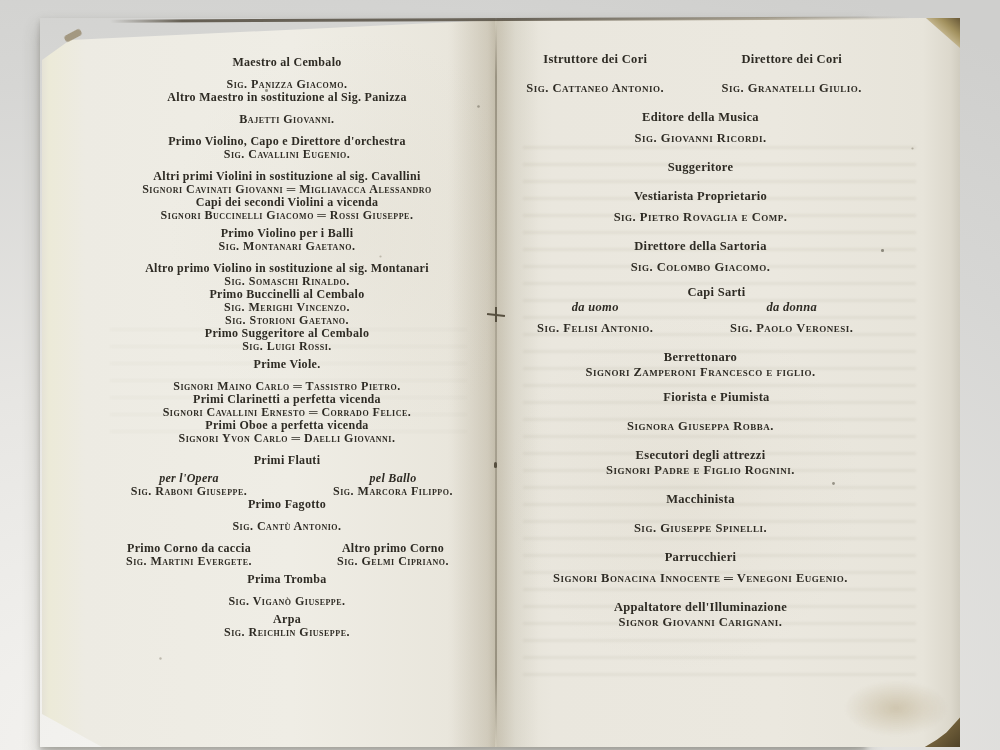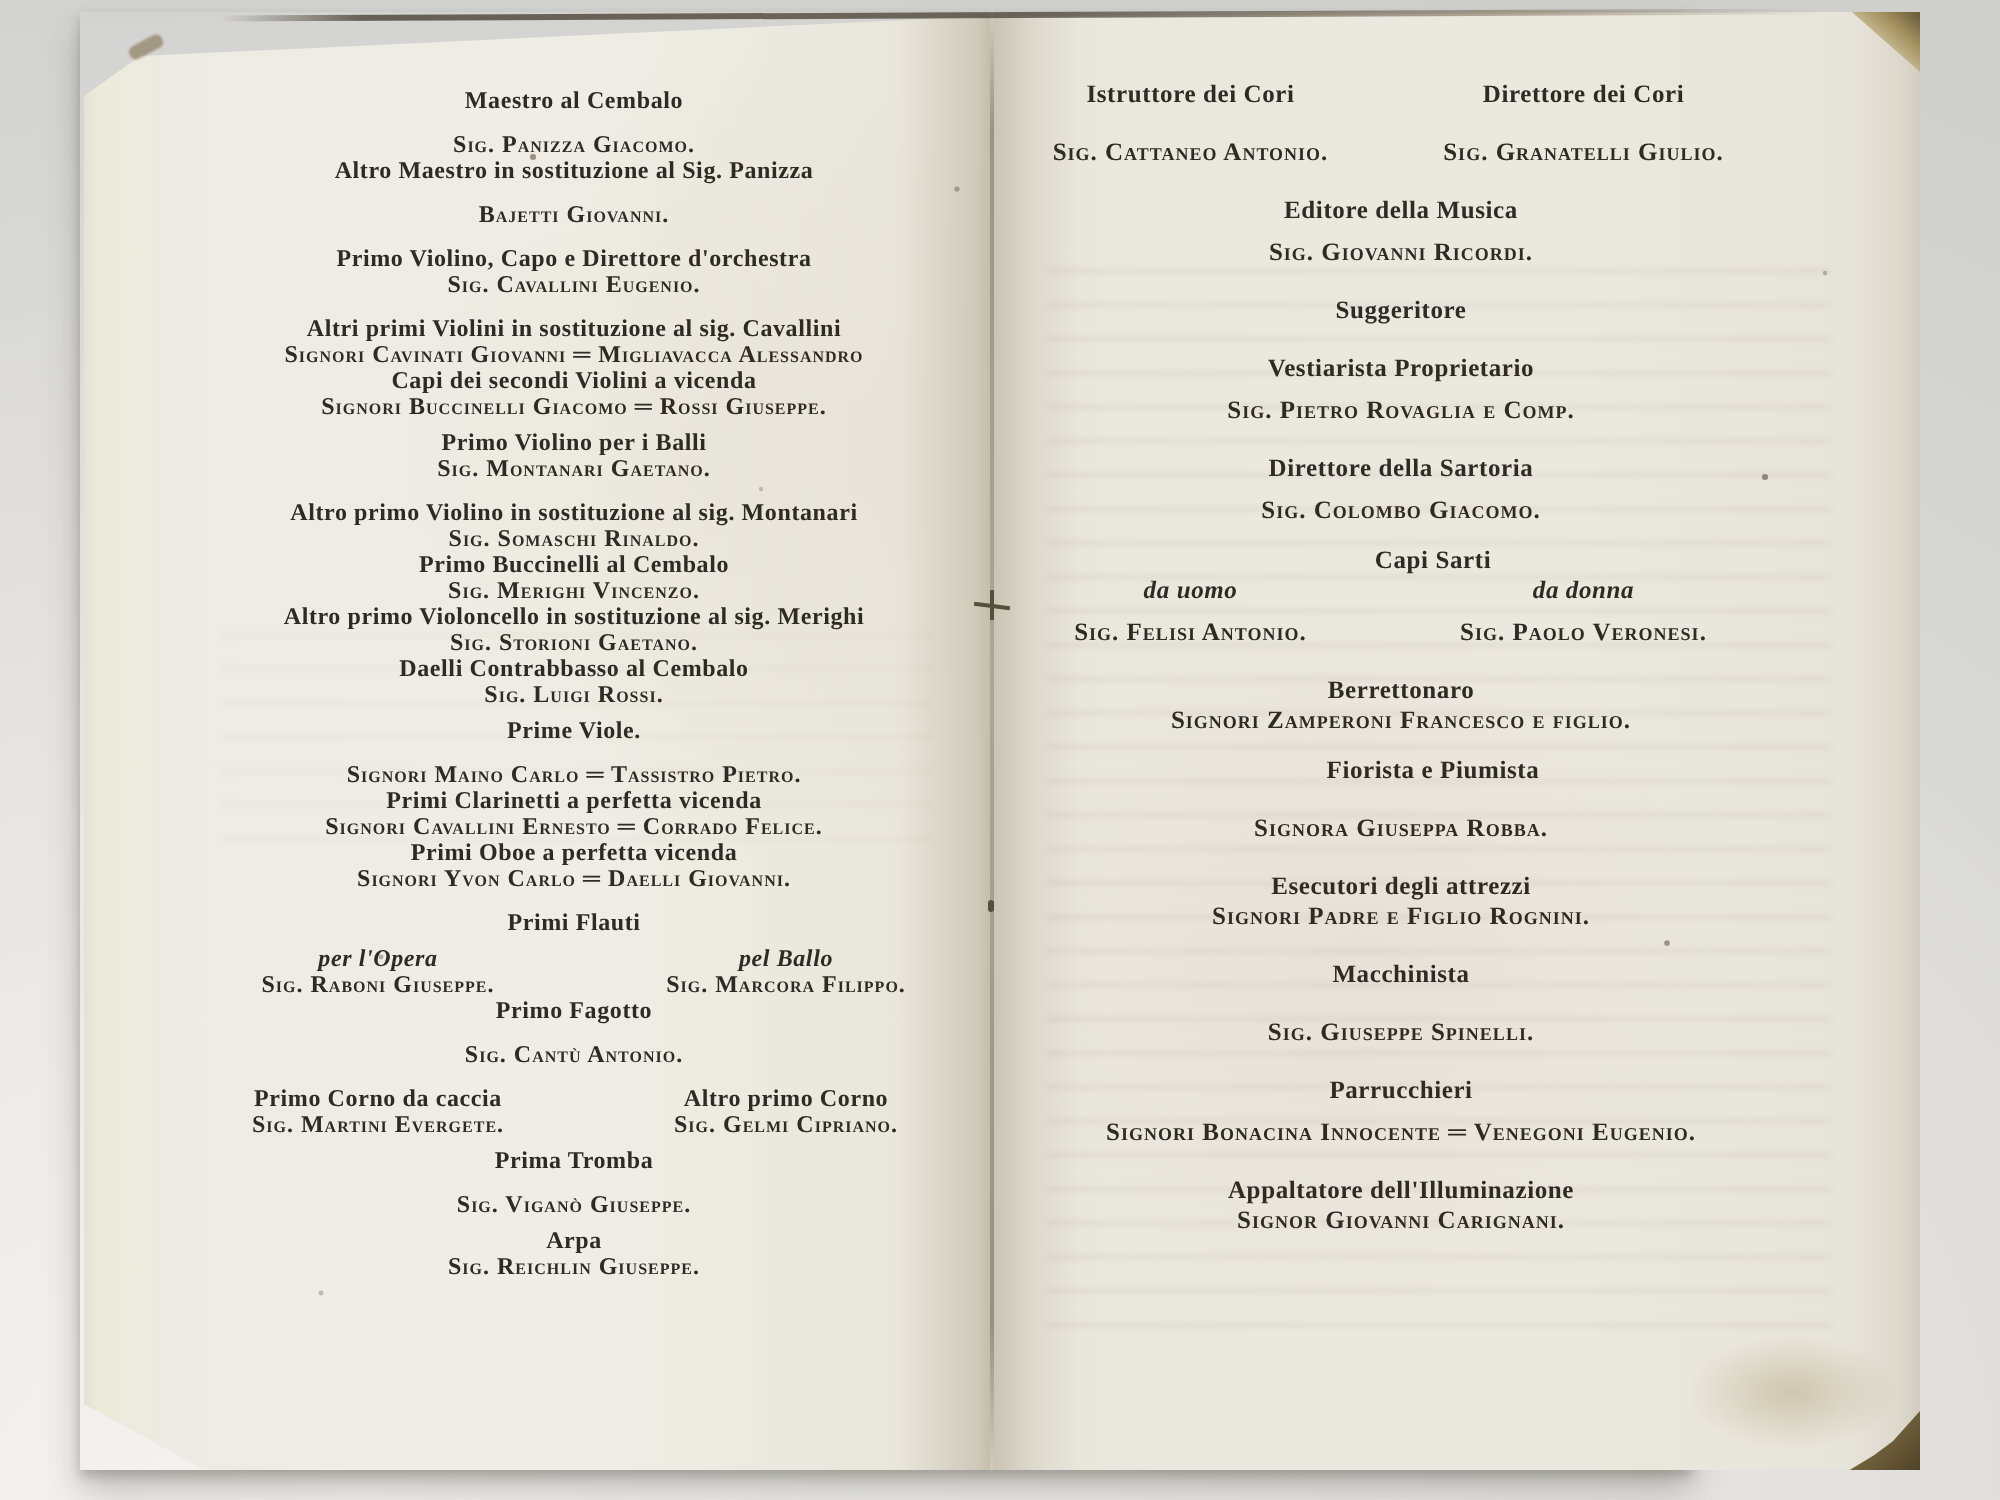--- a/index.html
+++ b/index.html
@@ -4,22 +4,23 @@
 <title>Opera booklet spread</title>
 <style>
   html,body{margin:0;padding:0;}
   body{
     width:1000px;height:750px;overflow:hidden;position:relative;
     background:radial-gradient(140% 115% at 18% 100%, #f5f4f1 0%, #e7e6e3 42%, #d6d6d4 78%, #cfcfcd 100%);
     font-family:"Liberation Serif", serif;
   }
   .photo{position:absolute;inset:0;}
   .booklet{
-    position:absolute;left:40px;top:6px;width:806px;height:729px;
+    position:absolute;left:40px;top:18px;width:806px;height:729px;
     box-shadow:0 10px 16px rgba(70,68,60,.30), 0 3px 5px rgba(70,68,60,.25);
+    padding-left:20px;
   }
   .page{position:absolute;top:0;height:729px;}
   .page.left{
     left:0;width:457px;
     background:
       radial-gradient(60% 40% at 70% 30%, rgba(214,208,192,.18), rgba(214,208,192,0) 70%),
       linear-gradient(90deg,#e3e0d5 0%, #ecead8 2%, #edebe3 10%, #efede5 55%, #e9e6dc 90%, #ded9cb 98%, #cfc9b8 100%);
     clip-path:polygon(30px 22px, 457px 2px, 457px 729px, 62px 729px, 2px 696px, 2px 42px);
   }
   .page.right{
@@ -122,23 +123,22 @@
           <div class="line g2 heading">Altri primi Violini in sostituzione al sig. Cavallini</div>
           <div class="line g0 name">Signori Cavinati Giovanni ═ Migliavacca Alessandro</div>
           <div class="line g0 heading">Capi dei secondi Violini a vicenda</div>
           <div class="line g0 name">Signori Buccinelli Giacomo ═ Rossi Giuseppe.</div>
           <div class="line g1 heading">Primo Violino per i Balli</div>
           <div class="line g0 name">Sig. Montanari Gaetano.</div>
           <div class="line g2 heading">Altro primo Violino in sostituzione al sig. Montanari</div>
           <div class="line g0 name">Sig. Somaschi Rinaldo.</div>
           <div class="line g0 heading">Primo Buccinelli al Cembalo</div>
           <div class="line g0 name">Sig. Merighi Vincenzo.</div>
-          <div class="line g0 heading">Altro primo Violoncello in sostituzione al sig. Merighi</div>
           <div class="line g0 name">Sig. Storioni Gaetano.</div>
-          <div class="line g0 heading">Daelli Contrabbasso al Cembalo</div>
+          <div class="line g0 heading">Primo Suggeritore al Cembalo</div>
           <div class="line g0 name">Sig. Luigi Rossi.</div>
           <div class="line g1 heading">Prime Viole.</div>
           <div class="line g2 name">Signori Maino Carlo ═ Tassistro Pietro.</div>
           <div class="line g0 heading">Primi Clarinetti a perfetta vicenda</div>
           <div class="line g0 name">Signori Cavallini Ernesto ═ Corrado Felice.</div>
           <div class="line g0 heading">Primi Oboe a perfetta vicenda</div>
           <div class="line g0 name">Signori Yvon Carlo ═ Daelli Giovanni.</div>
           <div class="line g2 heading">Primi Flauti</div>
           <div class="line g1 cols">
             <span class="col italic">per l'Opera</span>

